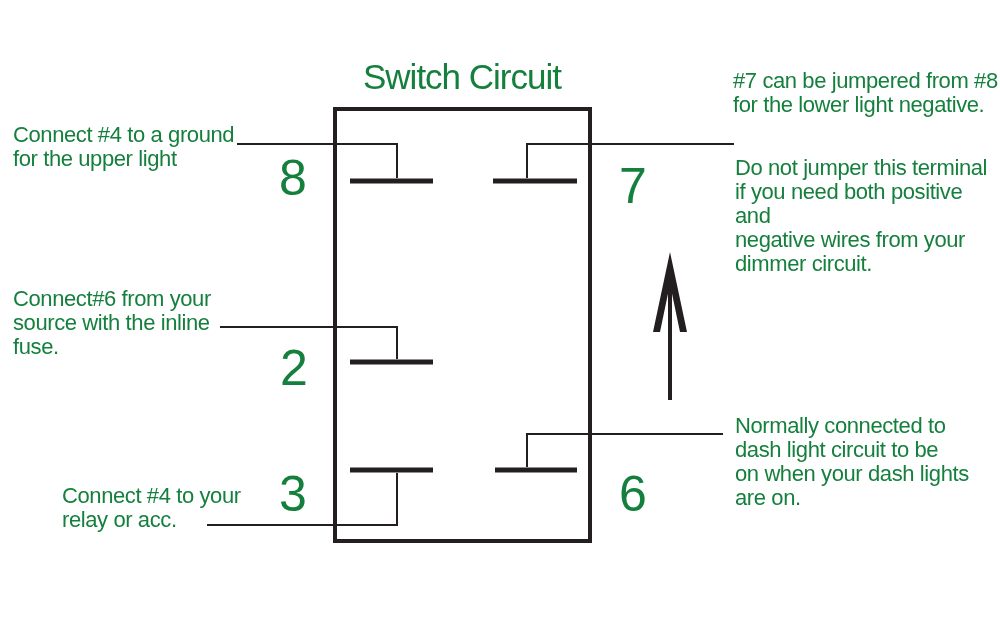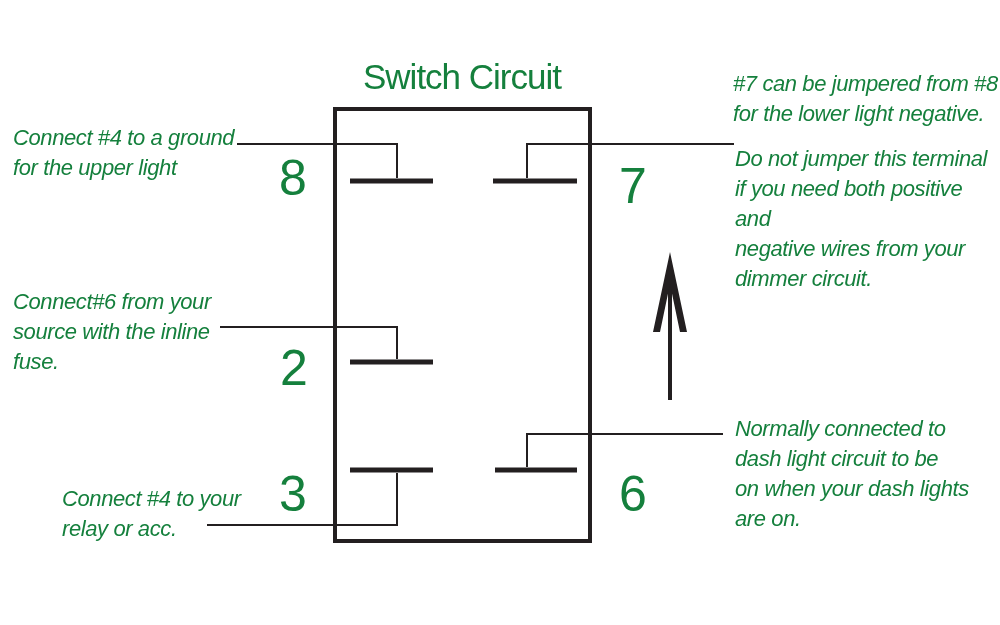--- a/index.html
+++ b/index.html
@@ -21,30 +21,29 @@
     position: absolute;
     left: 333px; top: 58px; width: 258px;
     text-align: center;
     font-size: 35px;
     letter-spacing: -1px;
     line-height: 1.1;
   }
   .note {
     position: absolute;
     font-size: 22px;
-    line-height: 30px;
+    line-height: 24px;
     letter-spacing: -0.4px;
     white-space: pre-line;
-    font-style: italic;
   }
   #note-8  { left: 13px;  top: 123px; }
   #note-2  { left: 13px;  top: 287px; }
   #note-3  { left: 62px;  top: 484px; }
   #note-7a { left: 733px; top: 69px;  }
-  #note-7b { left: 735px; top: 144px; }
+  #note-7b { left: 735px; top: 156px; }
   #note-6  { left: 735px; top: 414px; }
   .tnum {
     position: absolute;
     width: 44px;
     font-size: 50px;
     line-height: 52px;
     text-align: center;
   }
   #num-8 { left: 271px; top: 152px; }
   #num-2 { left: 272px; top: 342px; }

